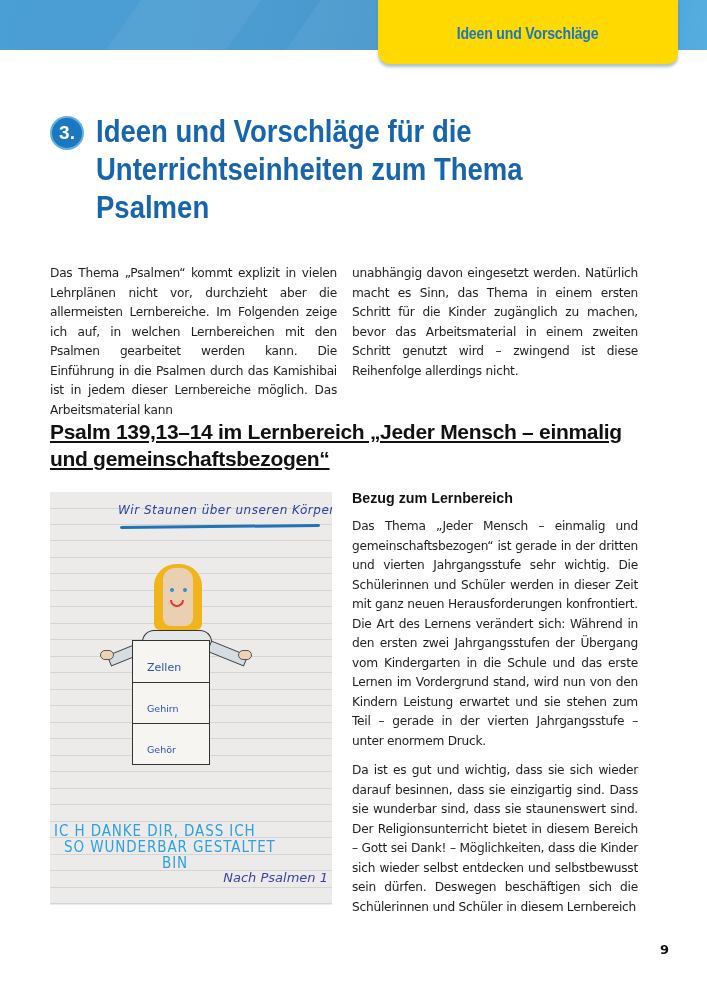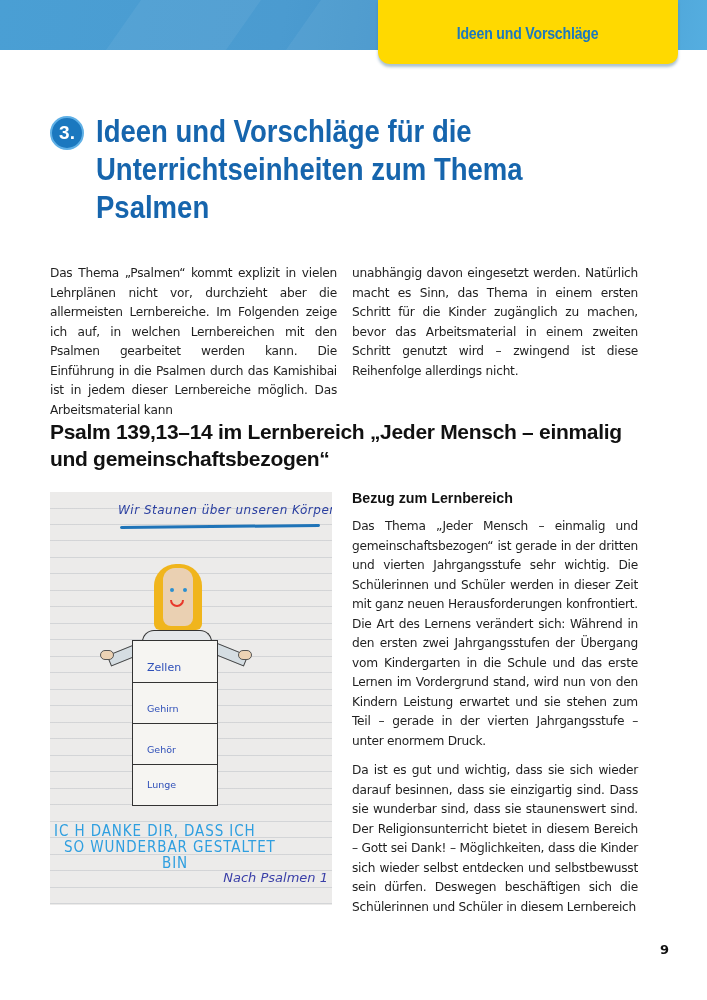--- a/index.html
+++ b/index.html
@@ -49,20 +49,21 @@
       color: #1f1f1f; text-align: justify; letter-spacing: -0.25px;
     }
     .intro-left { position: absolute; left: 50px; top: 264px; width: 287px; }
     .intro-right { position: absolute; left: 352px; top: 264px; width: 286px; }
 
     .section-heading {
       position: absolute; left: 50px; top: 418px; width: 580px;
       font-family: "Liberation Sans", sans-serif; font-weight: bold;
       font-size: 21px; line-height: 27px; color: #111;
       letter-spacing: -0.3px;
+      text-decoration: underline;
     }
 
     .photo {
       position: absolute; left: 50px; top: 492px; width: 282px; height: 413px;
       background: #ecebea; overflow: hidden;
     }
     .photo .lines {
       position: absolute; inset: 0;
       background: repeating-linear-gradient(180deg, transparent 0px, transparent 15.5px, #cdcfd2 15.5px, #cdcfd2 16.5px);
       opacity: 0.8;
@@ -77,21 +78,21 @@
     .figure-hair { position: absolute; left: 104px; top: 72px; width: 48px; height: 66px; background: #f0b51c; border-radius: 22px 22px 6px 6px; }
     .figure-face { position: absolute; left: 113px; top: 76px; width: 30px; height: 58px; background: #ead0b2; border-radius: 12px 12px 8px 8px; }
     .eye { position: absolute; width: 4px; height: 4px; border-radius: 50%; background: #2b8fd0; top: 96px; }
     .mouth { position: absolute; left: 120px; top: 108px; width: 14px; height: 7px; border: 2px solid #e8382a; border-top: none; border-radius: 0 0 8px 8px; }
     .shirt { position: absolute; left: 92px; top: 138px; width: 70px; height: 12px; background: #e4e7ea; border: 1px solid #333; border-bottom: none; border-radius: 18px 18px 0 0; }
     .arm { position: absolute; top: 148px; width: 40px; height: 12px; background: #d5dde2; border: 1px solid #444; }
     .arm.left { left: 56px; transform: rotate(-22deg); transform-origin: right center; }
     .arm.right { left: 159px; transform: rotate(22deg); transform-origin: left center; }
     .palm { position: absolute; width: 14px; height: 10px; background: #ecd2b4; border-radius: 6px; border: 1px solid #555; }
     .organ-box {
-      position: absolute; left: 82px; width: 86px; background: #f6f5f2; border: 1px solid #333;
+      position: absolute; left: 82px; width: 78px; background: #f6f5f2; border: 1px solid #333;
     }
     .organ-box span { position: absolute; left: 14px; font-family: "DejaVu Sans", sans-serif; color: #2e4fb8; font-size: 9.5px; }
     .psalm-line { position: absolute; font-family: "DejaVu Sans", sans-serif; color: #2f9fe0; font-size: 15px; letter-spacing: 1px; white-space: nowrap; transform: scaleX(0.9); transform-origin: left; }
     .photo-source { right: 4px; bottom: 20px; font-size: 13px; color: #3a3fa8; }
 
     .right-col { position: absolute; left: 352px; top: 488px; width: 286px; }
     .sub-heading {
       font-family: "Liberation Sans", sans-serif; font-weight: bold; font-size: 15.5px;
       color: #111; line-height: 20px; margin-bottom: 9px; transform: scaleX(0.92); transform-origin: left;
     }
@@ -142,23 +143,20 @@
 
   <div class="organ-box" style="top:148px; height:43px;">
     <span style="top:20px; font-size:11px;">Zellen</span>
   </div>
   <div class="organ-box" style="top:190px; height:42px;padding-left:45px;">
     <span style="top:20px;">Gehirn</span>
   </div>
   <div class="organ-box" style="top:231px; height:42px;">
     <span style="top:20px;">Gehör</span>
   </div>
-  <div class="organ-box" style="top:272px; height:42px;">
-    <span style="top:14px;">Lunge</span>
-  </div>
 
   <div class="psalm-line" style="left:4px; top:330px;">IC H   DANKE  DIR, DASS  ICH</div>
   <div class="psalm-line" style="left:14px; top:346px;">SO  WUNDERBAR GESTALTET</div>
   <div class="psalm-line" style="left:112px; top:362px;">BIN</div>
   <div class="hand photo-source">Nach Psalmen 1</div>
 </div>
 
 <div class="right-col">
   <h3 class="sub-heading">Bezug zum Lernbereich</h3>
   <p class="body-text para">Das Thema „Jeder Mensch – einmalig und gemeinschaftsbezogen“ ist gerade in der dritten und vierten Jahrgangsstufe sehr wichtig. Die Schülerinnen und Schüler werden in dieser Zeit mit ganz neuen Herausforderungen konfrontiert. Die Art des Lernens verändert sich: Während in den ersten zwei Jahrgangsstufen der Übergang vom Kindergarten in die Schule und das erste Lernen im Vordergrund stand, wird nun von den Kindern Leistung erwartet und sie stehen zum Teil – gerade in der vierten Jahrgangsstufe – unter enormem Druck.</p>

